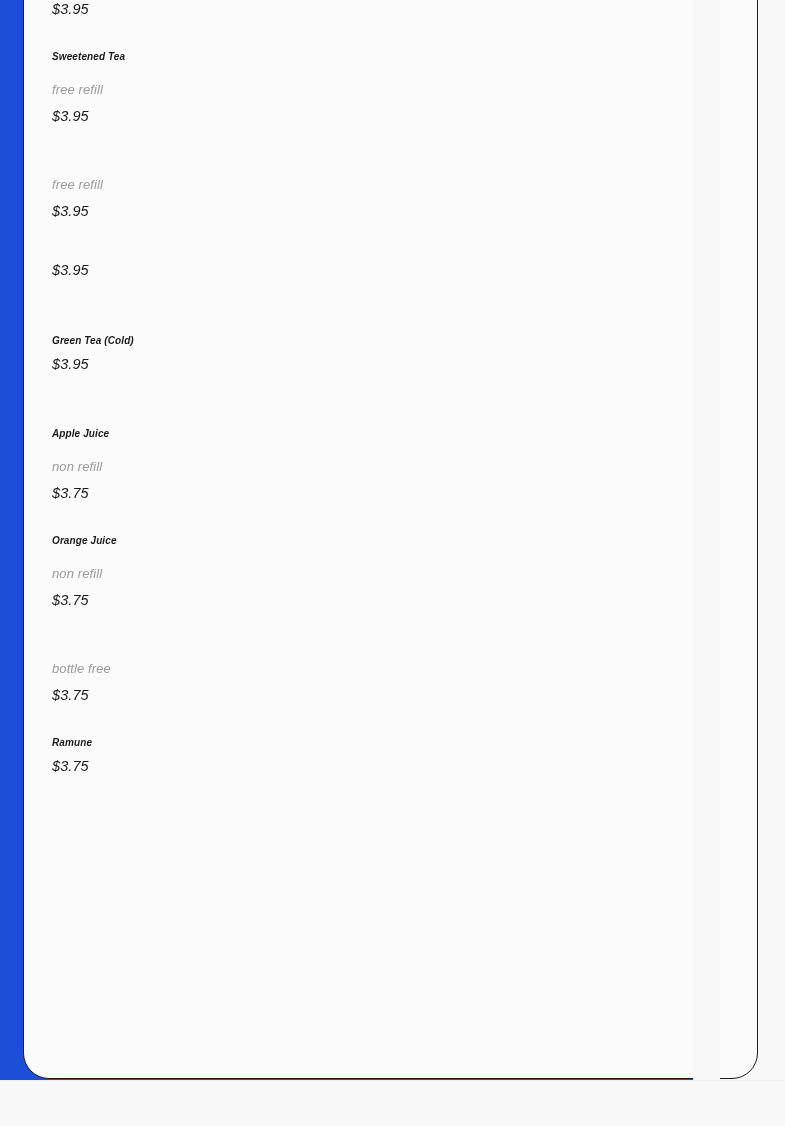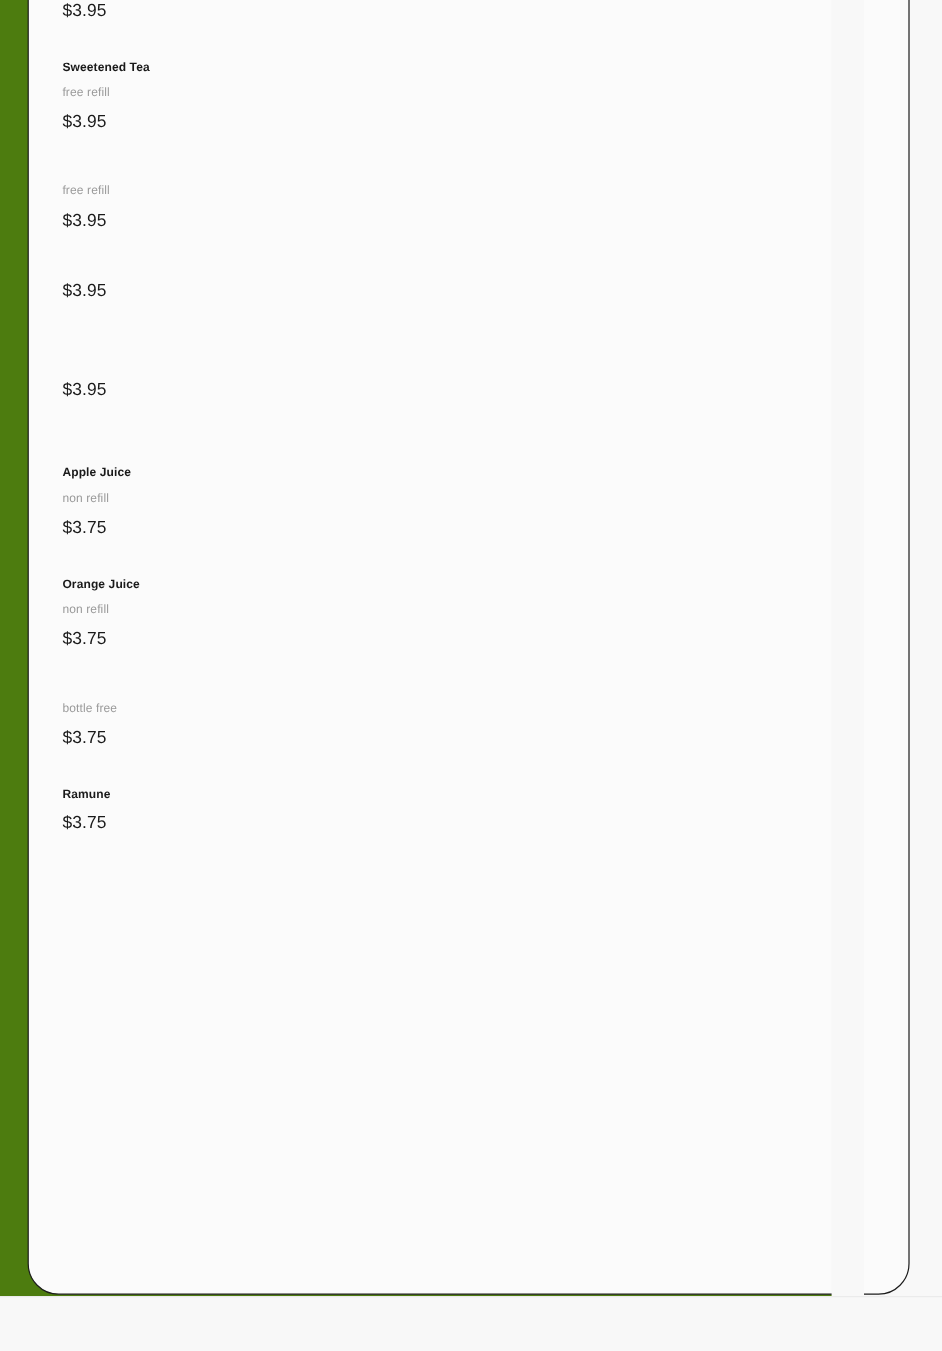--- a/index.html
+++ b/index.html
@@ -11,21 +11,22 @@
     height: 1126px;
     background: #f8f8f8;
     font-family: "Liberation Sans", sans-serif;
     -webkit-font-smoothing: antialiased;
     overflow: hidden;
   }
   .page {
     position: relative;
     width: 720px;
     height: 1126px;
-    background: #4d7c0f;
+    background: #1d4ed8;
+    font-style: italic;
   }
   
   .menu-card {
     position: absolute;
     left: 23px;
     top: -60px;
     width: 735px;
     height: 1139px;
     background: #fbfbfb;
     border: 1px solid #1c1c1c;
@@ -46,24 +47,24 @@
     margin-bottom: 0;
   }
   .item-name {
     font-size: 10px;
     font-weight: bold;
     color: #1a1a1a;
     line-height: 1.2;
     letter-spacing: 0.1px;
   }
   .item-desc {
-    font-size: 10px;
+    font-size: 13px;
     color: #9a9a9a;
     line-height: 1.2;
-    margin-top: 9px;
+    margin-top: 19px;
     letter-spacing: 0.1px;
   }
   .item-price {
     font-size: 14.5px;
     color: #1a1a1a;
     line-height: 1.2;
     margin-top: 10px;
     letter-spacing: 0.1px;
   }
   .item-price.tight {
@@ -122,20 +123,21 @@
 
       <div class="gap-lg"></div>
 
       <div class="item">
         <div class="item-price tight">$3.95</div>
       </div>
 
       <div class="gap-lg" style="height:55px"></div>
 
       <div class="item">
+        <div class="item-name">Green Tea (Cold)</div>
         <div class="item-price tight">$3.95</div>
       </div>
 
       <div class="gap-lg" style="height:55px"></div>
 
       <div class="item">
         <div class="item-name">Apple Juice</div>
         <div class="item-desc">non refill</div>
         <div class="item-price">$3.75</div>
       </div>

